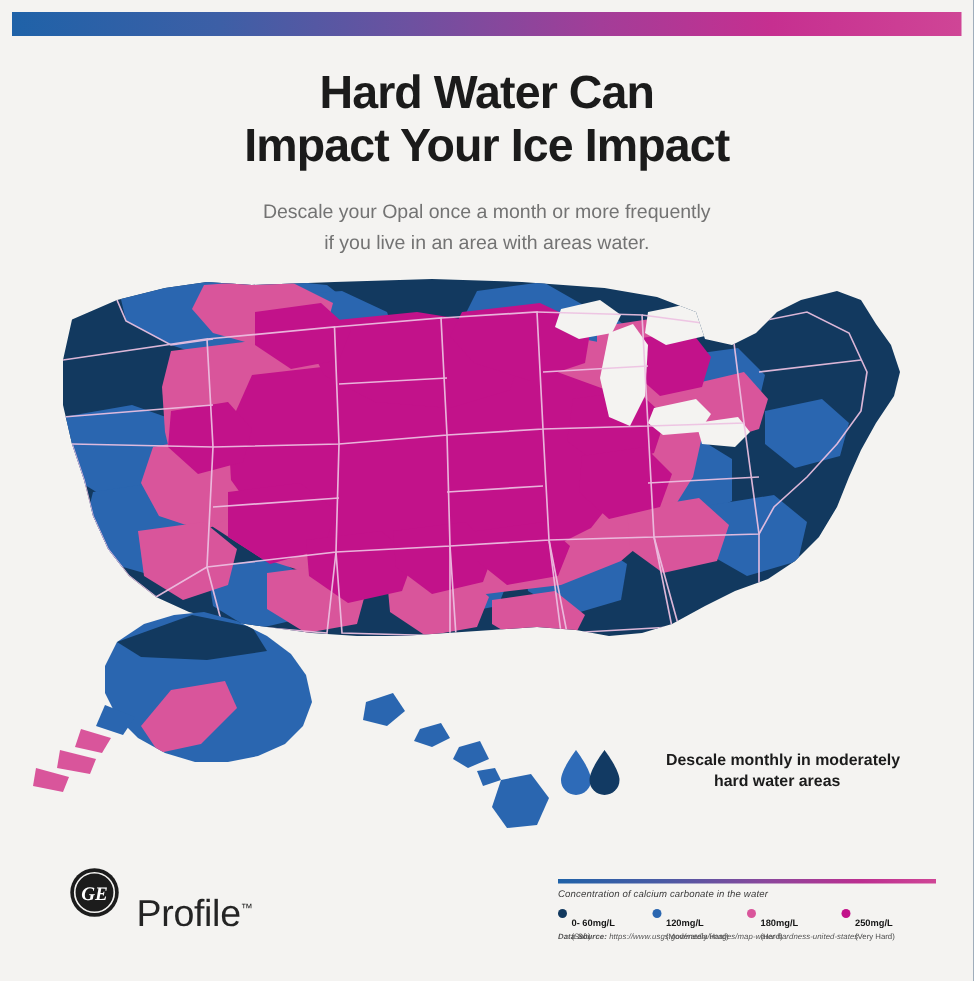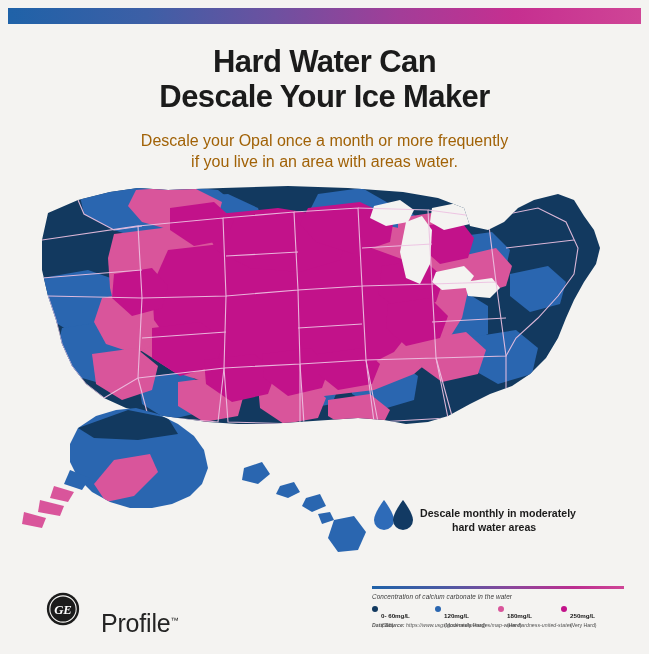--- a/index.html
+++ b/index.html
@@ -20,42 +20,42 @@
 
   
   .title{
     position:absolute;left:0;top:44px;width:649px;
     text-align:center;color:#1b1b1b;
     font-size:31px;line-height:35px;font-weight:bold;letter-spacing:-0.6px;
   }
   .title .l2{display:block;}
   .subtitle{
     position:absolute;left:0;top:130px;width:649px;
-    text-align:center;color:#a16207;
-    font-size:16px;line-height:21px;font-weight:500;
+    text-align:center;color:#737373;
+    font-size:13px;line-height:21px;font-weight:500;
   }
   .subtitle .l2{display:block;}
 
   
   .map-wrap{position:absolute;left:18px;top:178px;width:613px;height:400px;}
   .map-wrap svg{display:block;width:613px;height:400px;}
 
   
-  .logo{position:absolute;left:46px;top:580px;display:flex;align-items:center;gap:21px;}
+  .logo{position:absolute;left:46px;top:566px;display:flex;align-items:center;gap:11px;}
   .logo-mark{width:34px;height:34px;}
   .logo-word{
     font-size:25px;color:#242424;letter-spacing:-0.2px;font-weight:400;
     position:relative;
     margin-top:29px;
   }
   .logo-tm{font-size:8px;vertical-align:super;color:#242424;}
 
   
   .legend{position:absolute;left:372px;top:498px;width:252px;}
-  .legend-row{display:flex;align-items:flex-end;gap:2px;margin-bottom:11px;}
+  .legend-row{display:flex;align-items:flex-start;gap:26px;margin-bottom:11px;}
   .drops{width:46px;height:36px;flex:0 0 46px;}
   .legend-text{
     font-size:10.6px;line-height:13.5px;color:#1b1b1b;font-weight:bold;
     padding-top:3px;
   }
   .legend-text .l2{display:block;padding-left:32px;}
 
   
   .scale{position:absolute;left:372px;top:586px;width:252px;}
   .scale-bar{
@@ -78,21 +78,21 @@
 </style>
 </head>
 <body>
 
 <div id="canvas">
 
   <div class="top-bar"></div>
 
   <div class="title">
     <span>Hard Water Can</span>
-    <span class="l2">Descale Your Ice Maker</span>
+    <span class="l2">Impact Your Ice Impact</span>
   </div>
 
   <div class="subtitle">
     <span>Descale your Opal once a month or more frequently</span>
     <span class="l2">if you live in an area with areas water.</span>
   </div>
 
   <div class="map-wrap">
     <svg viewBox="0 0 613 400" xmlns="http://www.w3.org/2000/svg">
       <defs>

